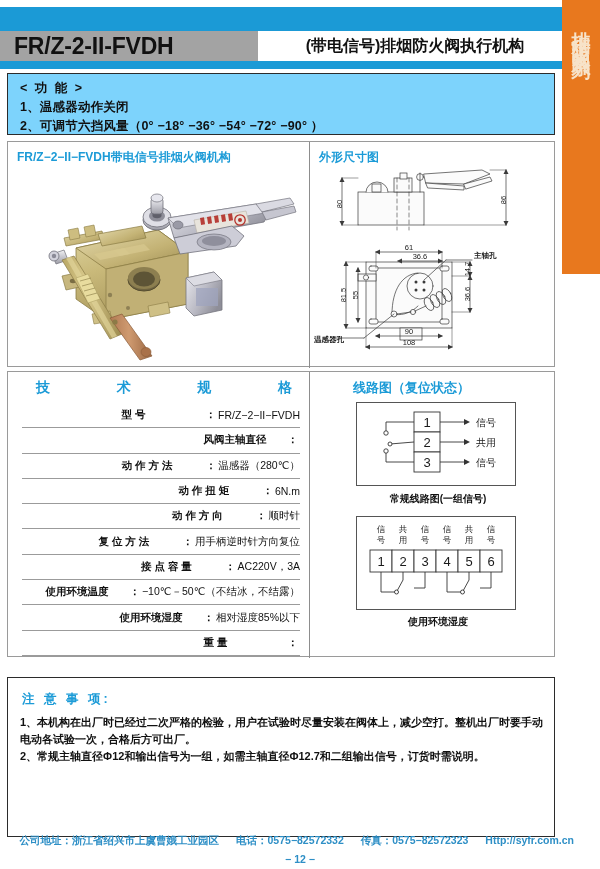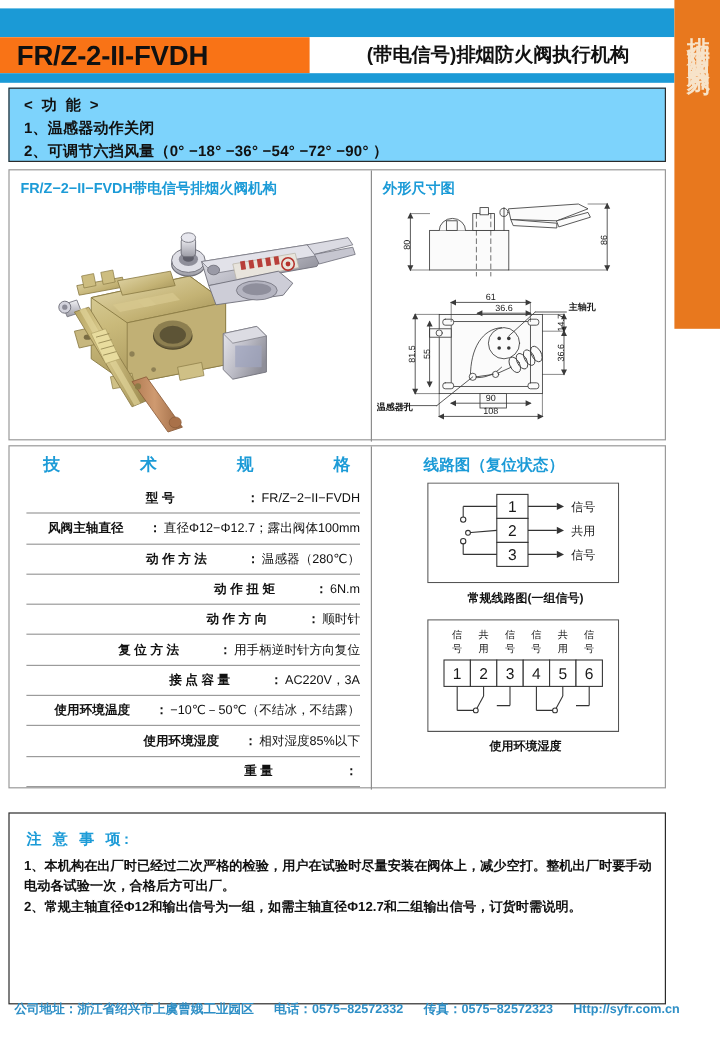--- a/index.html
+++ b/index.html
@@ -156,21 +156,21 @@
 
 <div class="page">
 
   <div class="side-tab" style="background: rgb(232, 120, 30);">
     <div class="side-tab-text">排烟防火阀系列</div>
   </div>
 
   <div class="hdr-blue-top" style="background: rgb(27, 154, 214);"></div>
   <div class="hdr-company">绍兴市丰润风阀执行器有限公司制造</div>
   <div class="hdr-band"></div>
-  <div class="hdr-model" style="background: #f97316;">
+  <div class="hdr-model" style="background: #a3a3a3;">
     <div class="hdr-model-text">FR/Z-2-II-FVDH</div>
   </div>
   <div class="hdr-title">(带电信号)排烟防火阀执行机构</div>
   <div class="hdr-blue-bot" style="background: rgb(27, 154, 214);"></div>
 
   <div class="fn-box">
     <div class="fn-line fn-l0">&lt; 功  能 &gt;</div>
     <div class="fn-line fn-l1">1、温感器动作关闭</div>
     <div class="fn-line fn-l2">2、可调节六挡风量（0°  −18°  −36°  −54°  −72°  −90°  ）</div>
   </div>
@@ -462,21 +462,20 @@
             <span>型                号</span>
           </div>
         <div class="spec-colon">：</div>
         <div class="spec-val">FR/Z−2−II−FVDH</div>
       </div>
       <div class="spec-row">
         <div class="spec-lbl">
             <span>风阀主轴直径</span>
           </div>
         <div class="spec-colon">：</div>
-        <div class="spec-val">直径Φ12−Φ12.7；露出阀体100mm</div>
       </div>
       <div class="spec-row">
         <div class="spec-lbl">
             <span>动  作  方  法</span>
           </div>
         <div class="spec-colon">：</div>
         <div class="spec-val">温感器（280℃）</div>
       </div>
       <div class="spec-row">
         <div class="spec-lbl">
@@ -622,20 +621,21 @@
     </div>
     <div class="wire-cap" style="left:325px;top:243px;">使用环境湿度</div>
   </div>
 
   <div class="note-box">
     <div class="note-title">注 意 事 项:</div>
     <div class="note-p note-p1">1、本机构在出厂时已经过二次严格的检验，用户在试验时尽量安装在阀体上，减少空打。整机出厂时要手动电动各试验一次，合格后方可出厂。</div>
     <div class="note-p note-p2">2、常规主轴直径Φ12和输出信号为一组，如需主轴直径Φ12.7和二组输出信号，订货时需说明。</div>
   </div>
 
-  <div class="foot-line" style="color: rgb(46, 143, 198);">
+  <div class="foot-line" style="color: rgb(46, 143, 198); text-align: right;">
     <span>公司地址：浙江省绍兴市上虞曹娥工业园区</span>
     <span>电话：0575−82572332</span>
     <span>传真：0575−82572323</span>
     <span>Http://syfr.com.cn</span>
   </div>
+  <div class="page-no" style="color: rgb(46, 143, 198);">− 12 −</div>
 
 </div>
 
 </body></html>

